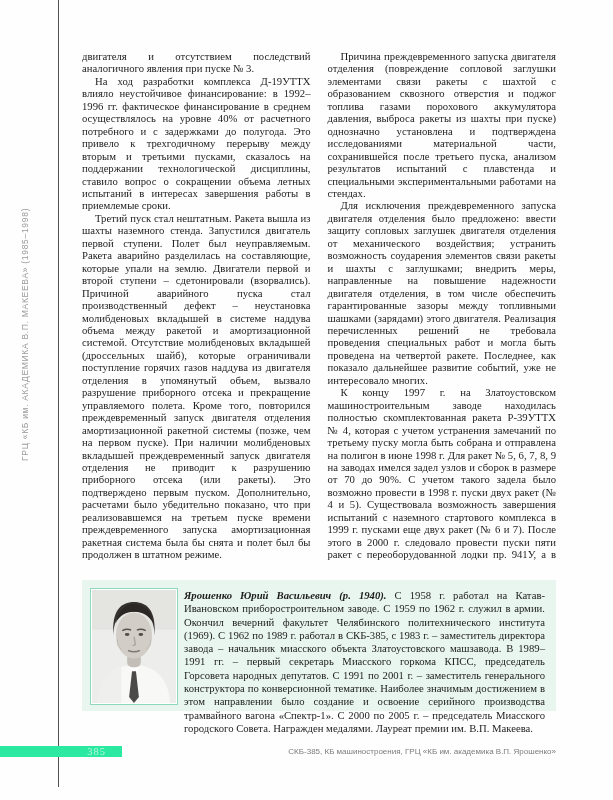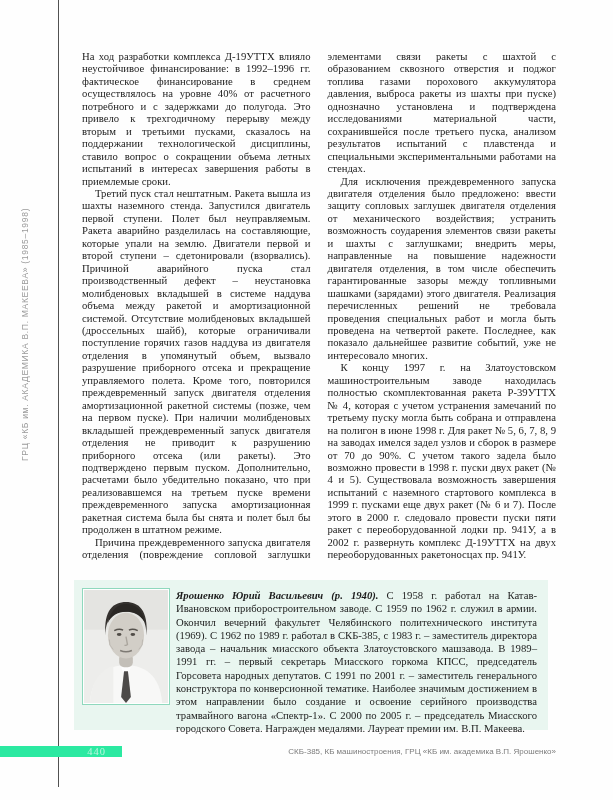--- a/index.html
+++ b/index.html
@@ -34,21 +34,21 @@
     column-count:2;column-gap:17px;column-fill:auto;
     font-size:10.7px;line-height:12.45px;
     text-align:justify;color:var(--ink,#1d1d1d);
     overflow:hidden;
   }
   .article p{margin:0;text-indent:13px;}
   .article p:first-of-type{text-indent:0;}
 
   
   .bio-box{
-    position:absolute;left:74px;top:580px;width:474px;height:150px;
+    position:absolute;left:82px;top:580px;width:474px;height:131px;
     background:var(--bio_bg,#e9f6f0);
   }
   .photo-frame{
     position:absolute;left:8px;top:8px;width:88px;height:117px;
     border:1px solid var(--photo_border,#8fd8bd);
     background:#ffffff;padding:1px;box-sizing:border-box;
   }
   .photo-frame svg{display:block;width:100%;height:100%;}
   .bio-text{
     position:absolute;left:102px;top:9px;right:11px;
@@ -78,20 +78,21 @@
 </head>
 <body>
 
 <div class="page">
 
   <div class="margin-rule"></div>
 
   <div class="sidebar-label">ГРЦ «КБ им. АКАДЕМИКА В.П. МАКЕЕВА» (1985–1998)</div>
 
   <div class="article">
+    <p>двигателя и отсутствием последствий аналогичного явления при пуске № 3.</p>
     <p>На ход разработки комплекса Д-19УТТХ влияло неустойчивое финансирование: в 1992–1996 гг. фактическое финансирование в среднем осуществлялось на уровне 40% от расчетного потребного и с задержками до полугода. Это привело к трехгодичному перерыву между вторым и третьими пусками, сказалось на поддержании технологической дисциплины, ставило вопрос о сокращении объема летных испытаний в интересах завершения работы в приемлемые сроки.</p>
     <p>Третий пуск стал нештатным. Ракета вышла из шахты наземного стенда. Запустился двигатель первой ступени. Полет был неуправляемым. Ракета аварийно разделилась на составляющие, которые упали на землю. Двигатели первой и второй ступени – сдетонировали (взорвались). Причиной аварийного пуска стал производственный дефект – неустановка молибденовых вкладышей в системе наддува объема между ракетой и амортизационной системой. Отсутствие молибденовых вкладышей (дроссельных шайб), которые ограничивали поступление горячих газов наддува из двигателя отделения в упомянутый объем, вызвало разрушение приборного отсека и прекращение управляемого полета. Кроме того, повторился преждевременный запуск двигателя отделения амортизационной ракетной системы (позже, чем на первом пуске). При наличии молибденовых вкладышей преждевременный запуск двигателя отделения не приводит к разрушению приборного отсека (или ракеты). Это подтверждено первым пуском. Дополнительно, расчетами было убедительно показано, что при реализовавшемся на третьем пуске времени преждевременного запуска амортизационная ракетная система была бы снята и полет был бы продолжен в штатном режиме.</p>
     <p>Причина преждевременного запуска двигателя отделения (повреждение сопловой заглушки элементами связи ракеты с шахтой с образованием сквозного отверстия и поджог топлива газами порохового аккумулятора давления, выброса ракеты из шахты при пуске) однозначно установлена и подтверждена исследованиями материальной части, сохранившейся после третьего пуска, анализом результатов испытаний с плавстенда и специальными экспериментальными работами на стендах.</p>
     <p>Для исключения преждевременного запуска двигателя отделения было предложено: ввести защиту сопловых заглушек двигателя отделения от механического воздействия; устранить возможность соударения элементов связи ракеты и шахты с заглушками; внедрить меры, направленные на повышение надежности двигателя отделения, в том числе обеспечить гарантированные зазоры между топливными шашками (зарядами) этого двигателя. Реализация перечисленных решений не требовала проведения специальных работ и могла быть проведена на четвертой ракете. Последнее, как показало дальнейшее развитие событий, уже не интересовало многих.</p>
     <p>К концу 1997 г. на Златоустовском машиностроительным заводе находилась полностью скомплектованная ракета Р-39УТТХ № 4, которая с учетом устранения замечаний по третьему пуску могла быть собрана и отправлена на полигон в июне 1998 г. Для ракет № 5, 6, 7, 8, 9 на заводах имелся задел узлов и сборок в размере от 70 до 90%. С учетом такого задела было возможно провести в 1998 г. пуски двух ракет (№ 4 и 5). Существовала возможность завершения испытаний с наземного стартового комплекса в 1999 г. пусками еще двух ракет (№ 6 и 7). После этого в 2000 г. следовало провести пуски пяти ракет с переоборудованной лодки пр. 941У, а в 2002 г. развернуть комплекс Д-19УТТХ на двух переоборудованных ракетоносцах пр. 941У.</p>
 
   </div>
 
   <div class="bio-box">
     <div class="photo-frame">
@@ -123,18 +124,18 @@
       </svg>
     </div>
     <div class="bio-text">
       <p>
         <span class="bio-name">Ярошенко Юрий Васильевич (р. 1940).</span><span> С 1958 г. работал на Катав-Ивановском приборостроительном заводе. С 1959 по 1962 г. служил в армии. Окончил вечерний факультет Челябинского политехнического института (1969). С 1962 по 1989 г. работал в СКБ-385, с 1983 г. – заместитель директора завода – начальник миасского объекта Златоустовского машзавода. В 1989–1991 гг. – первый секретарь Миасского горкома КПСС, председатель Горсовета народных депутатов. С 1991 по 2001 г. – заместитель генерального конструктора по конверсионной тематике. Наиболее значимым достижением в этом направлении было создание и освоение серийного производства трамвайного вагона «Спектр-1». С 2000 по 2005 г. – председатель Миасского городского Совета. Награжден медалями. Лауреат премии им. В.П. Макеева.</span>
       </p>
     </div>
   </div>
 
   <div class="footer-bar">
-    <span class="page-number">440</span>
+    <span class="page-number">385</span>
   </div>
 
   <div class="footer-imprint">СКБ-385, КБ машиностроения, ГРЦ «КБ им. академика В.П. Ярошенко»</div>
 
 </div>
 
 </body></html>

